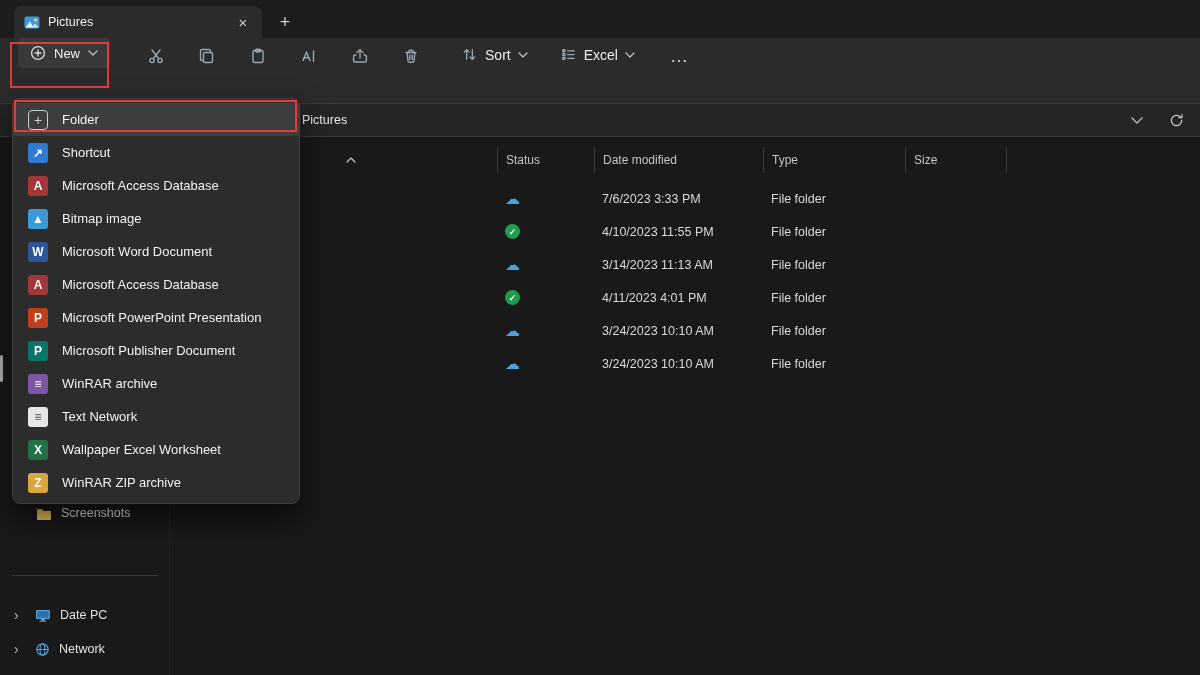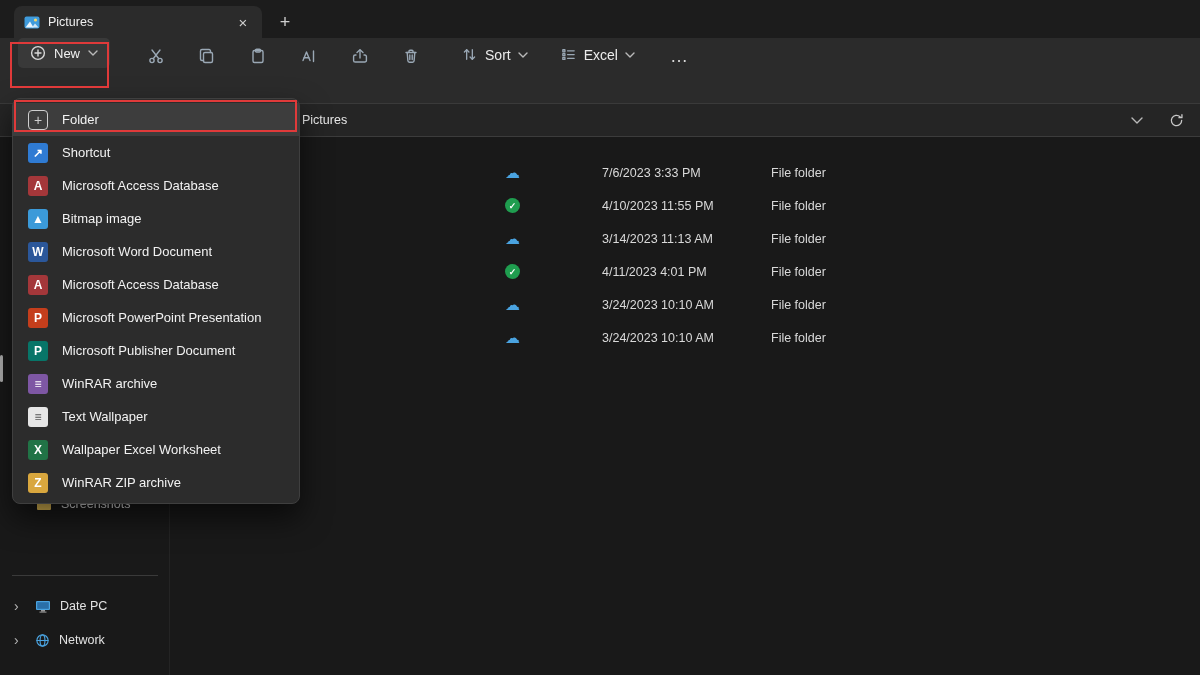--- a/index.html
+++ b/index.html
@@ -27,21 +27,21 @@
   svg.chev{stroke:#b9b9b9;fill:none;stroke-width:1.4;stroke-linecap:round;stroke-linejoin:round}
 
   
   .addressrow{height:34px;background:#252525;border-top:1px solid #3a3a3a;border-bottom:1px solid #3c3c3c;display:flex;align-items:center}
   .breadcrumb{margin-left:302px;font-size:12.5px;color:#e8e8e8}
   .addr-right{margin-left:auto;display:flex;align-items:center;gap:26px;padding-right:16px}
 
   
   .content{display:flex;height:538px}
   .sidebar{width:170px;position:relative;flex:none;border-right:1px solid #242424}
-  .side-item{position:absolute;left:0;width:100%;height:32px;display:flex;align-items:flex-start;gap:9px;font-size:12.5px;color:#e2e2e2}
+  .side-item{position:absolute;left:0;width:100%;height:32px;display:flex;align-items:center;gap:9px;font-size:12.5px;color:#e2e2e2}
   .side-item.child{padding-left:36px}
   .side-item.root{padding-left:14px}
   .side-chevron{width:12px;color:#b5b5b5;font-size:14px;line-height:1}
   .side-divider{position:absolute;left:12px;width:146px;height:1px;background:#3a3a3a}
   .side-scroll{position:absolute;left:0;top:355px;width:3px;height:27px;background:#b0b0b0;border-radius:2px;z-index:5}
 
   
   .filearea{flex:1;padding-top:10px}
   .header-row{display:grid;grid-template-columns:327px 97px 169px 142px 101px 1fr;height:26px;color:#c4c4c4;font-size:12px}
   .hcell{display:flex;align-items:center;height:26px;padding-left:8px}
@@ -249,20 +249,34 @@
               <circle cx="8" cy="8" r="6"></circle>
               <ellipse cx="8" cy="8" rx="2.6" ry="6"></ellipse>
               <line x1="2" y1="8" x2="14" y2="8"></line>
             </svg>
           </span>
         <span>Network</span>
       </div>
     </aside>
 
     <main class="filearea">
+      <div class="header-row">
+        <div class="hcell">
+          <span class="sort-caret">
+              <svg width="10" height="6" viewBox="0 0 10 6" class="chev">
+                <path d="M1 5 L5 1 L9 5"></path>
+              </svg>
+            </span>
+        </div>
+        <div class="hcell">Status</div>
+        <div class="hcell">Date modified</div>
+        <div class="hcell">Type</div>
+        <div class="hcell">Size</div>
+        <div class="hcell"></div>
+      </div>
       <div class="rows">
           <div class="file-row">
     <div class="cell cell-name"></div>
     <div class="cell cell-status"><span class="status-icon cloud">☁</span></div>
     <div class="cell cell-date">7/6/2023 3:33 PM</div>
     <div class="cell cell-type">File folder</div>
     <div class="cell cell-size"></div>
   </div>
           <div class="file-row">
     <div class="cell cell-name"></div>
@@ -341,21 +355,21 @@
       <div class="menu-item">
     <span class="mi-icon" style="background: rgb(7, 117, 104);">P</span>
     <span class="mi-label">Microsoft Publisher Document</span>
   </div>
       <div class="menu-item">
     <span class="mi-icon" style="background: rgb(126, 87, 164);">≡</span>
     <span class="mi-label">WinRAR archive</span>
   </div>
       <div class="menu-item">
     <span class="mi-icon" style="background: rgb(230, 230, 230); color: rgb(85, 85, 85);">≡</span>
-    <span class="mi-label">Text Wallpaper</span>
+    <span class="mi-label">Text Network</span>
   </div>
       <div class="menu-item">
     <span class="mi-icon" style="background: rgb(33, 115, 70);">X</span>
     <span class="mi-label">Wallpaper Excel Worksheet</span>
   </div>
       <div class="menu-item">
     <span class="mi-icon" style="background: rgb(217, 167, 62);">Z</span>
     <span class="mi-label">WinRAR ZIP archive</span>
   </div>
     </div>

